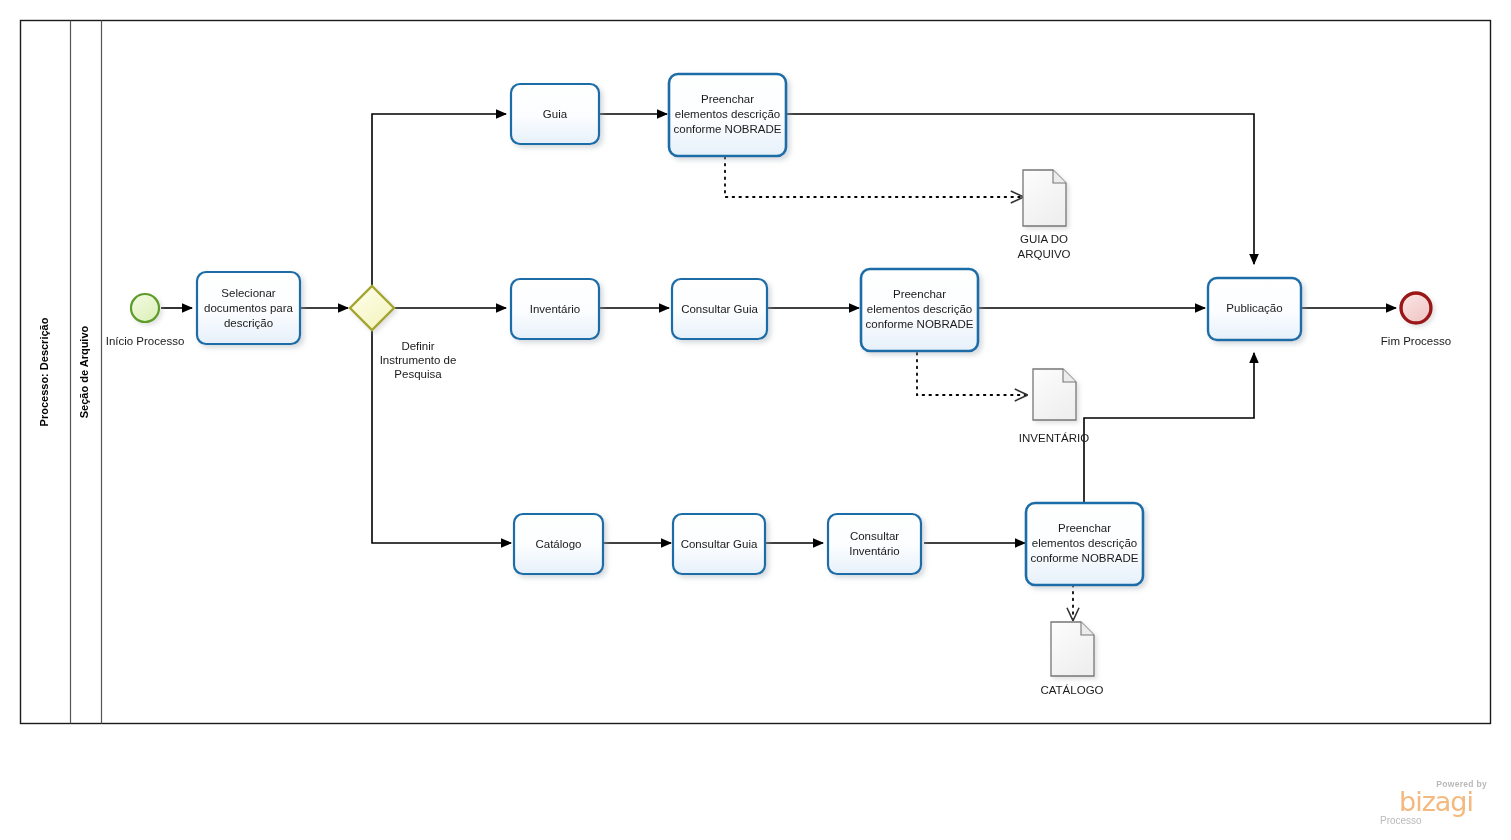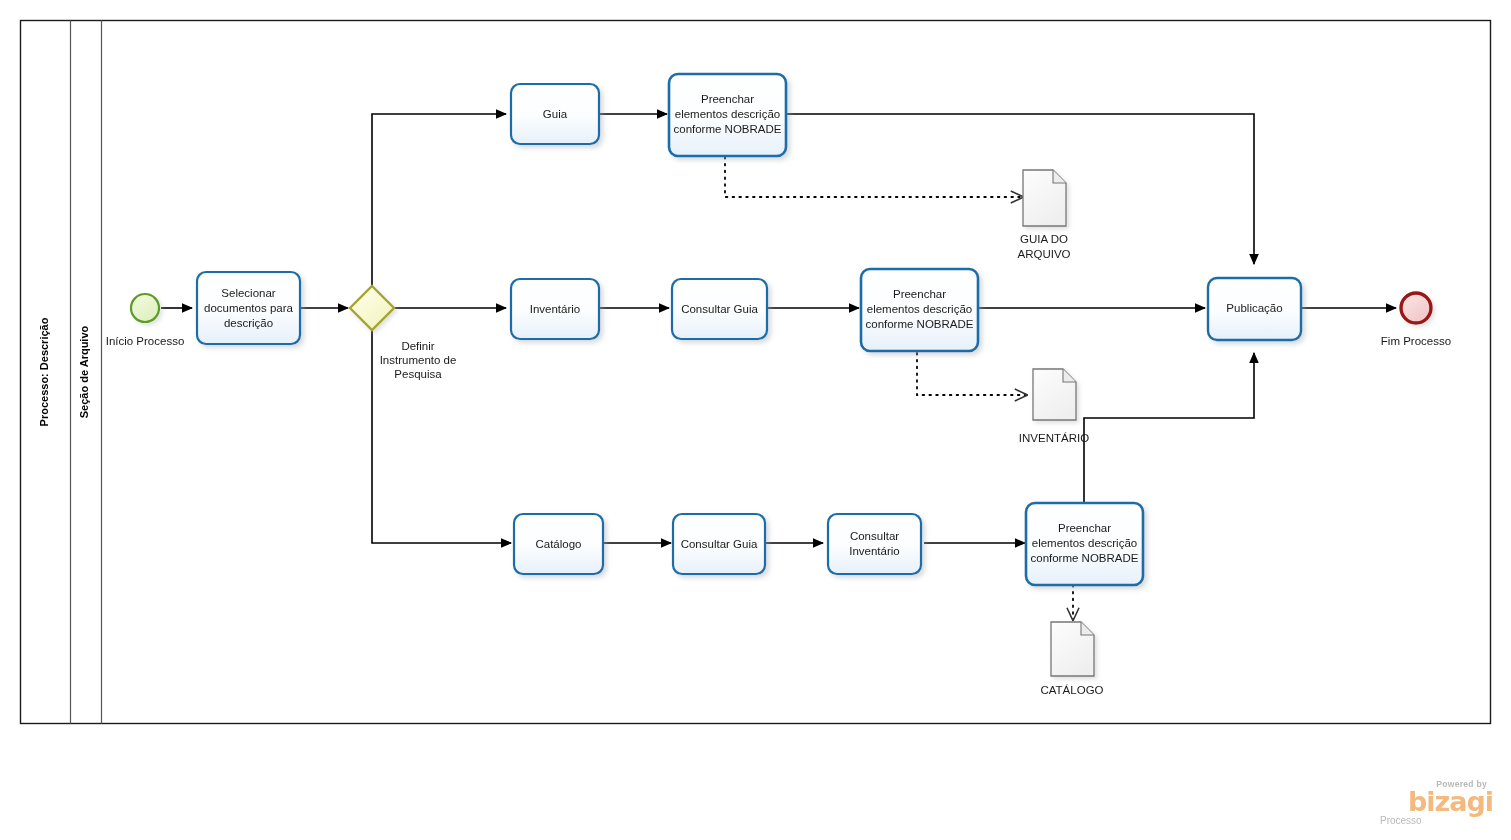--- a/index.html
+++ b/index.html
@@ -85,23 +85,22 @@
     margin: 0 6px 0 0;
     font-weight: bold;
   }
   .brand-name {
     font-size: 27px;
     color: #f3b97e;
     font-family: "DejaVu Sans", sans-serif;
     line-height: .95;
     letter-spacing: -1px;
     margin: 0;
-    text-align: right;
+    text-align: center;
     padding-left: 4px;
-    font-weight: bold;
   }
   .brand-sub {
     font-size: 10px;
     color: #b9b9b9;
     font-family: "Liberation Sans", sans-serif;
     margin: 0;
     text-align: left;
     padding-left: 5px;
   }
 </style>

